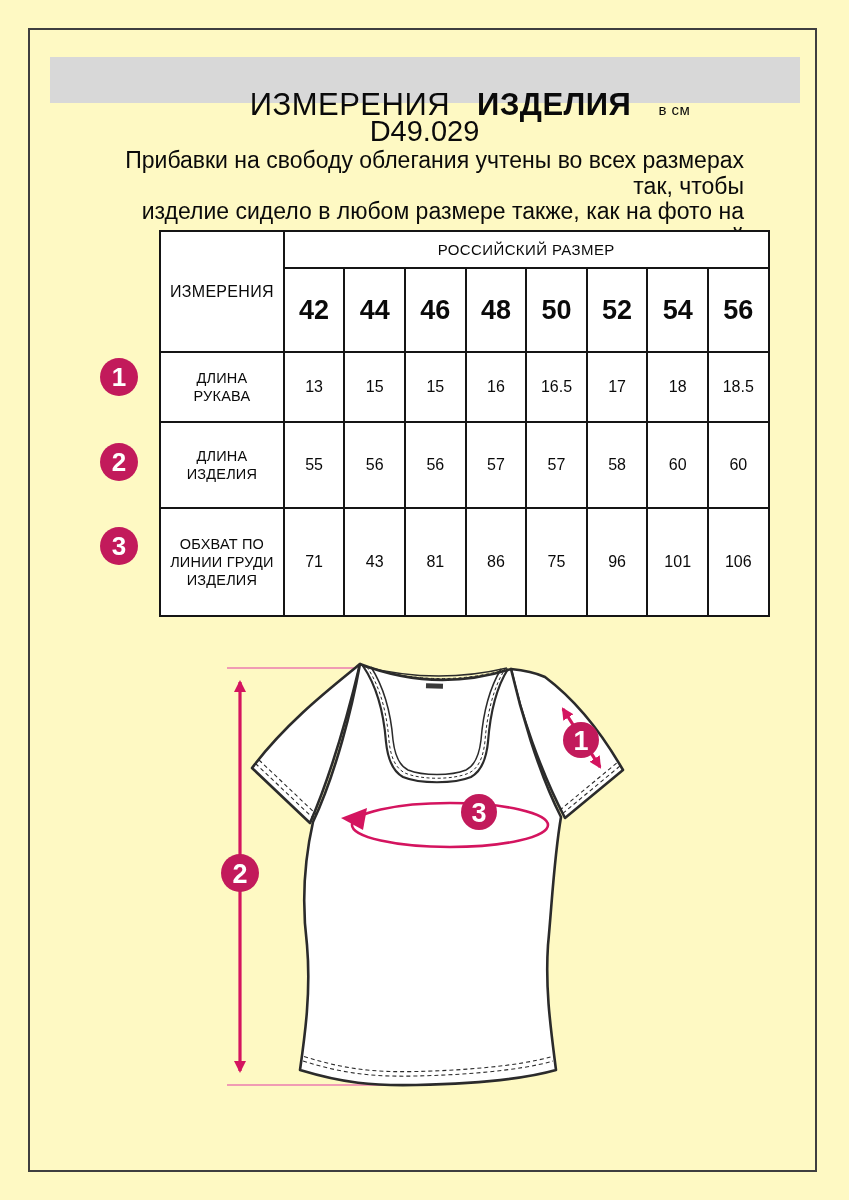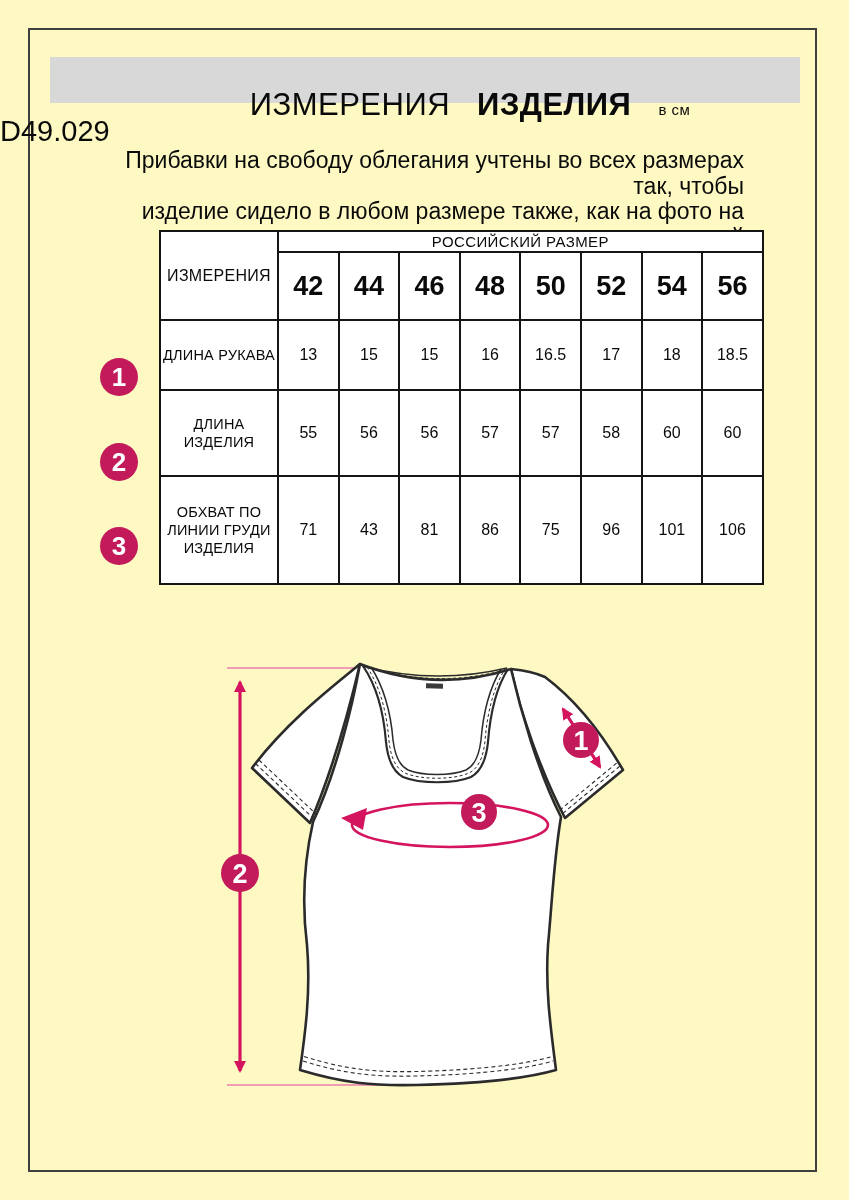--- a/index.html
+++ b/index.html
@@ -6,33 +6,33 @@
   .page{position:relative;width:849px;height:1200px;background:#fef9c3;overflow:hidden;
         font-family:"Liberation Sans",sans-serif;color:#0a0a0a;}
   .frame{position:absolute;left:28px;top:28px;width:789px;height:1144px;
          border:2px solid #3f3f3f;box-sizing:border-box;}
   .band{position:absolute;left:50px;top:57px;width:750px;height:46px;background:#d8d8d8;
         display:flex;align-items:baseline;justify-content:center;gap:27px;
         padding-left:90px;box-sizing:border-box;}
   .band .t-reg{font-size:31px;letter-spacing:.5px;line-height:46px;}
   .band .t-bold{font-size:31px;font-weight:bold;letter-spacing:.5px;}
   .band .t-unit{font-size:15px;letter-spacing:.5px;margin-top:44px;}
-  .model{position:absolute;left:0;top:116px;width:100%;text-align:left;
+  .model{position:absolute;left:0;top:116px;width:100%;text-align:center;
          font-size:29px;line-height:30px;}
   .note{position:absolute;left:104px;top:148px;width:640px;text-align:right;
         font-size:23px;line-height:25.5px;white-space:pre-line;}
   
   .tbl-wrap{position:absolute;left:159px;top:230px;}
   table.size{border-collapse:collapse;table-layout:fixed;}
-  table.size th,table.size td{border:2px solid #151515;padding:1px;text-align:center;
+  table.size th,table.size td{border:2px solid #151515;padding:9px;text-align:center;
         vertical-align:middle;font-weight:normal;background:#fff;}
   col.c-label{width:118px;}
   col.c-size{width:60.6px;}
   tr.r-group{height:18px;}
-  tr.r-sizes{height:68px;}
+  tr.r-sizes{height:84px;}
   tr.r-data1{height:70px;}
   tr.r-data2{height:86px;margin-left:47px;}
   tr.r-data3{height:108px;}
   .corner{font-size:16px;letter-spacing:.3px;}
   .group-hdr{font-size:15px;letter-spacing:.4px;}
   .size-hdr{font-size:27px;font-weight:bold !important;}
   td.m-label{font-size:14.5px;line-height:18px;white-space:pre-line;letter-spacing:.2px;}
   td.m-val{font-size:16px;}
   
   .num-circle{position:absolute;width:38px;height:38px;border-radius:50%;

